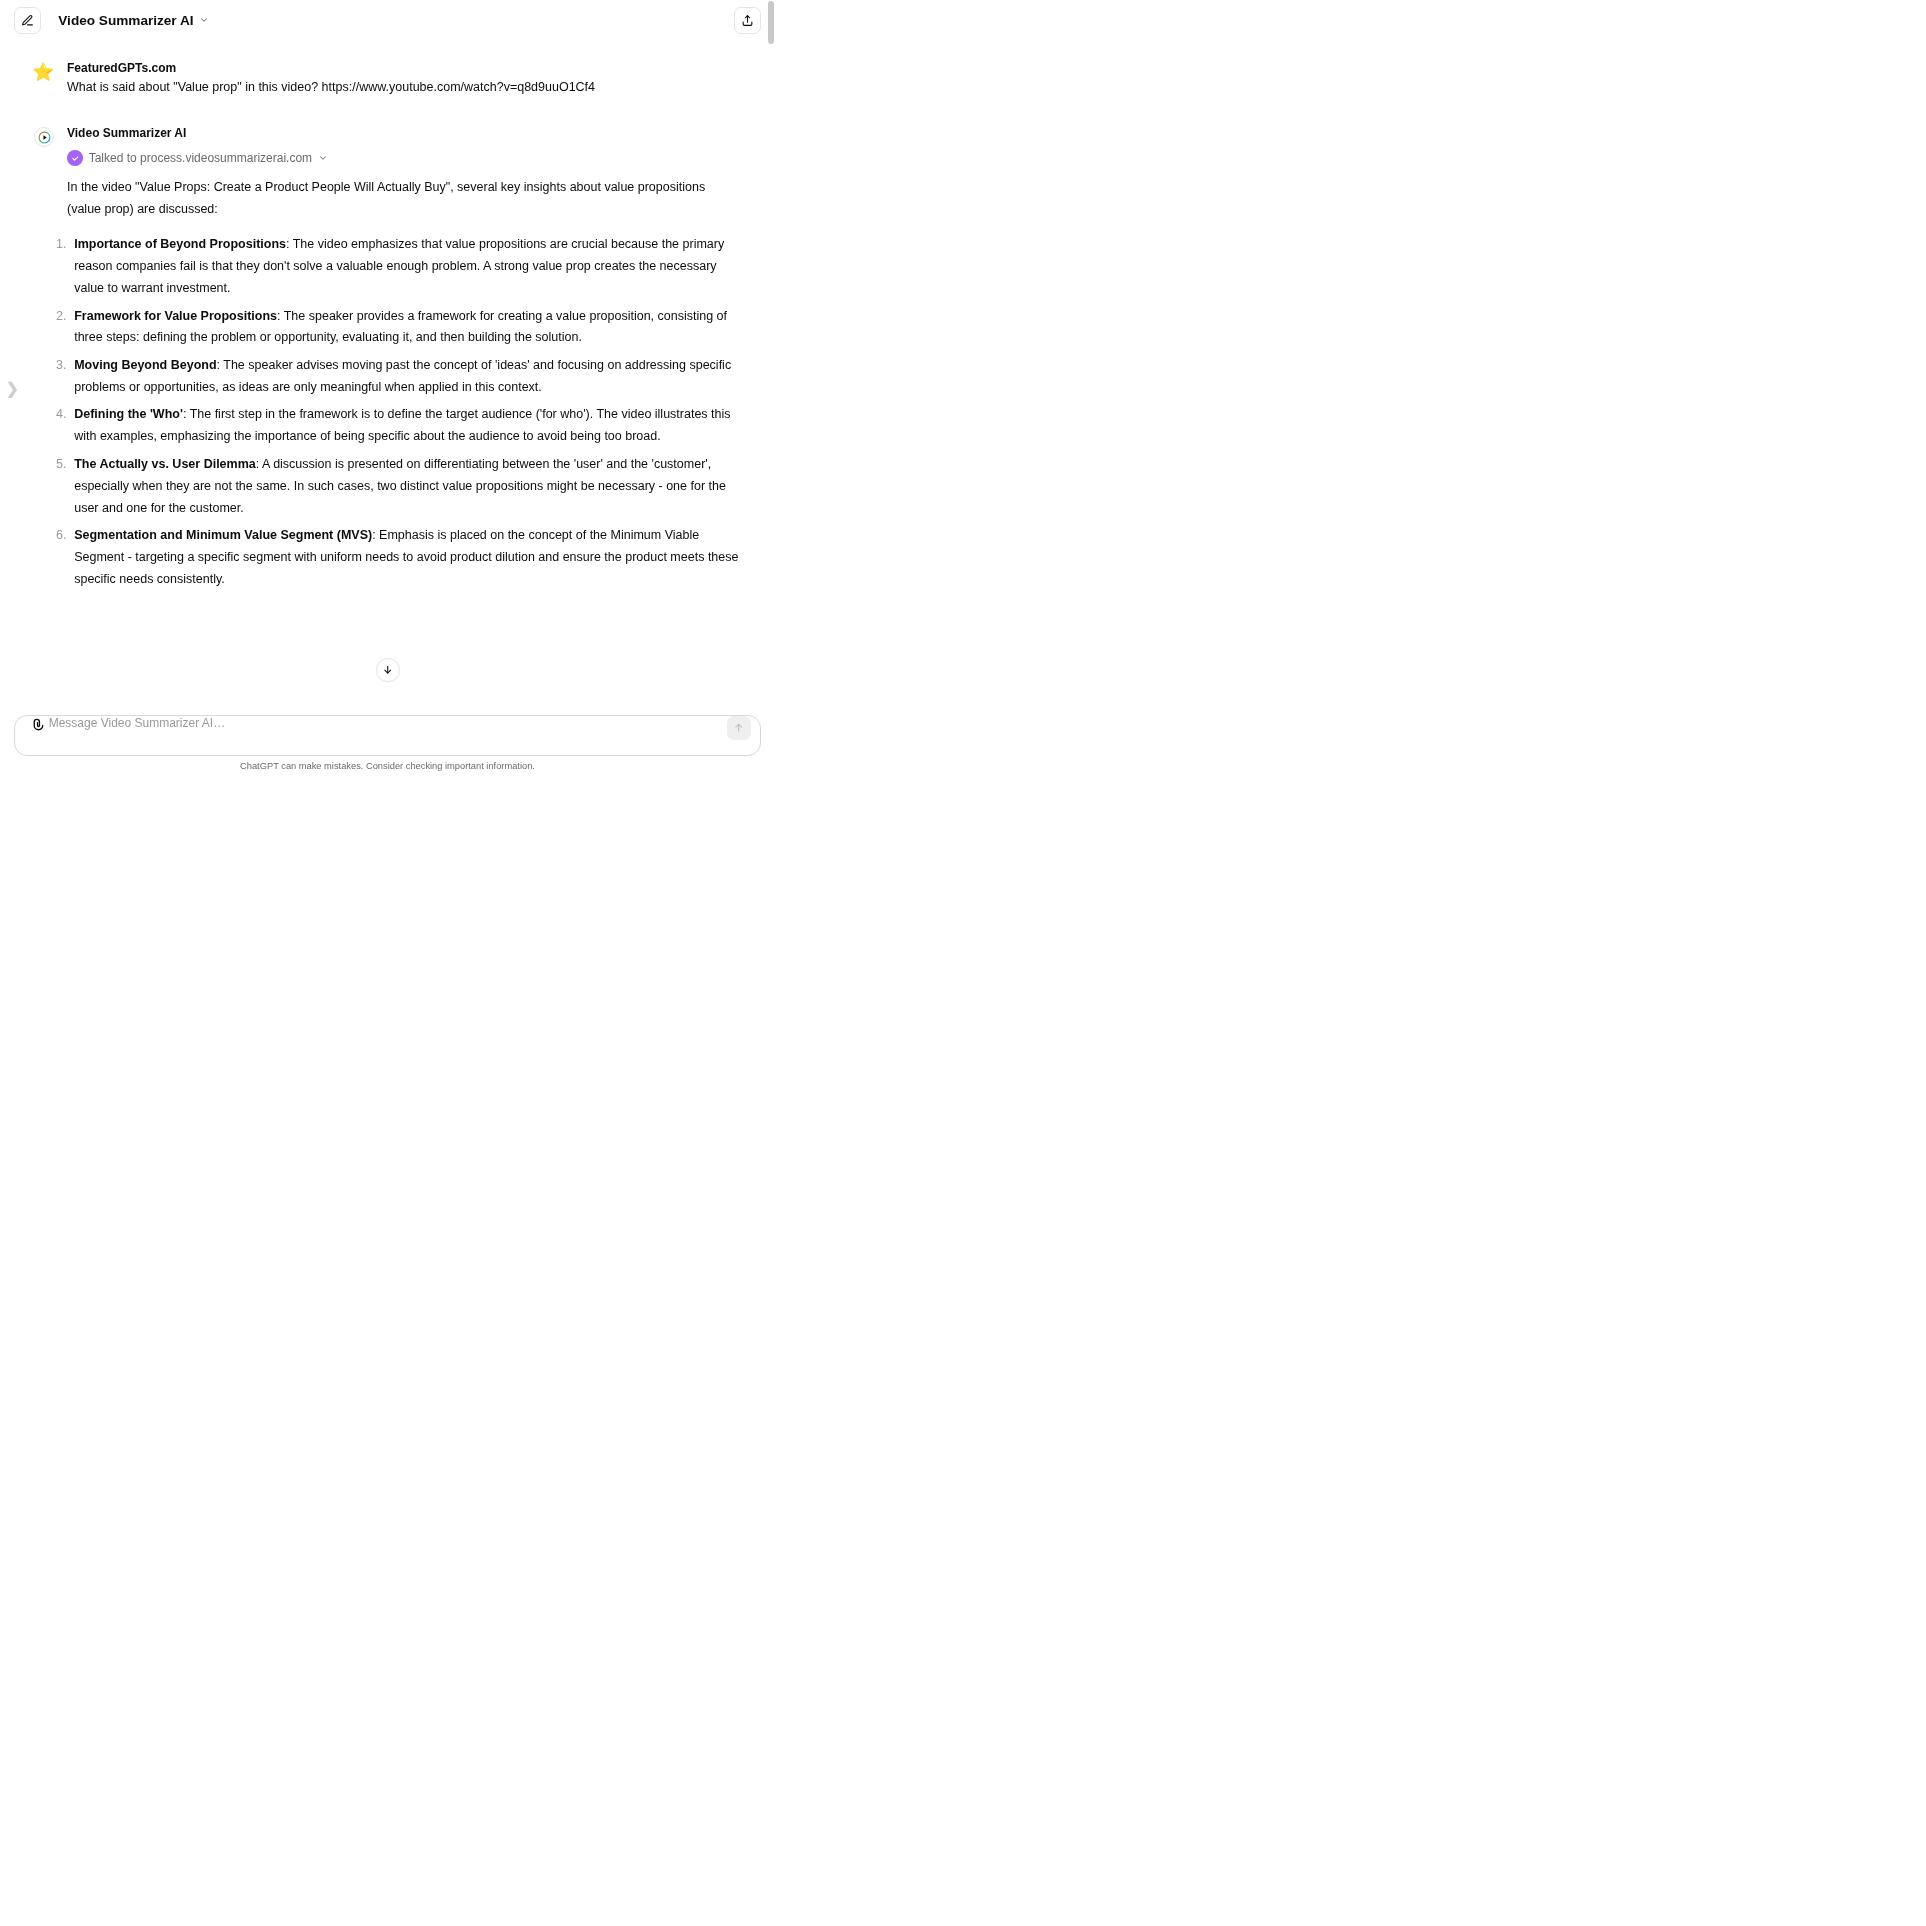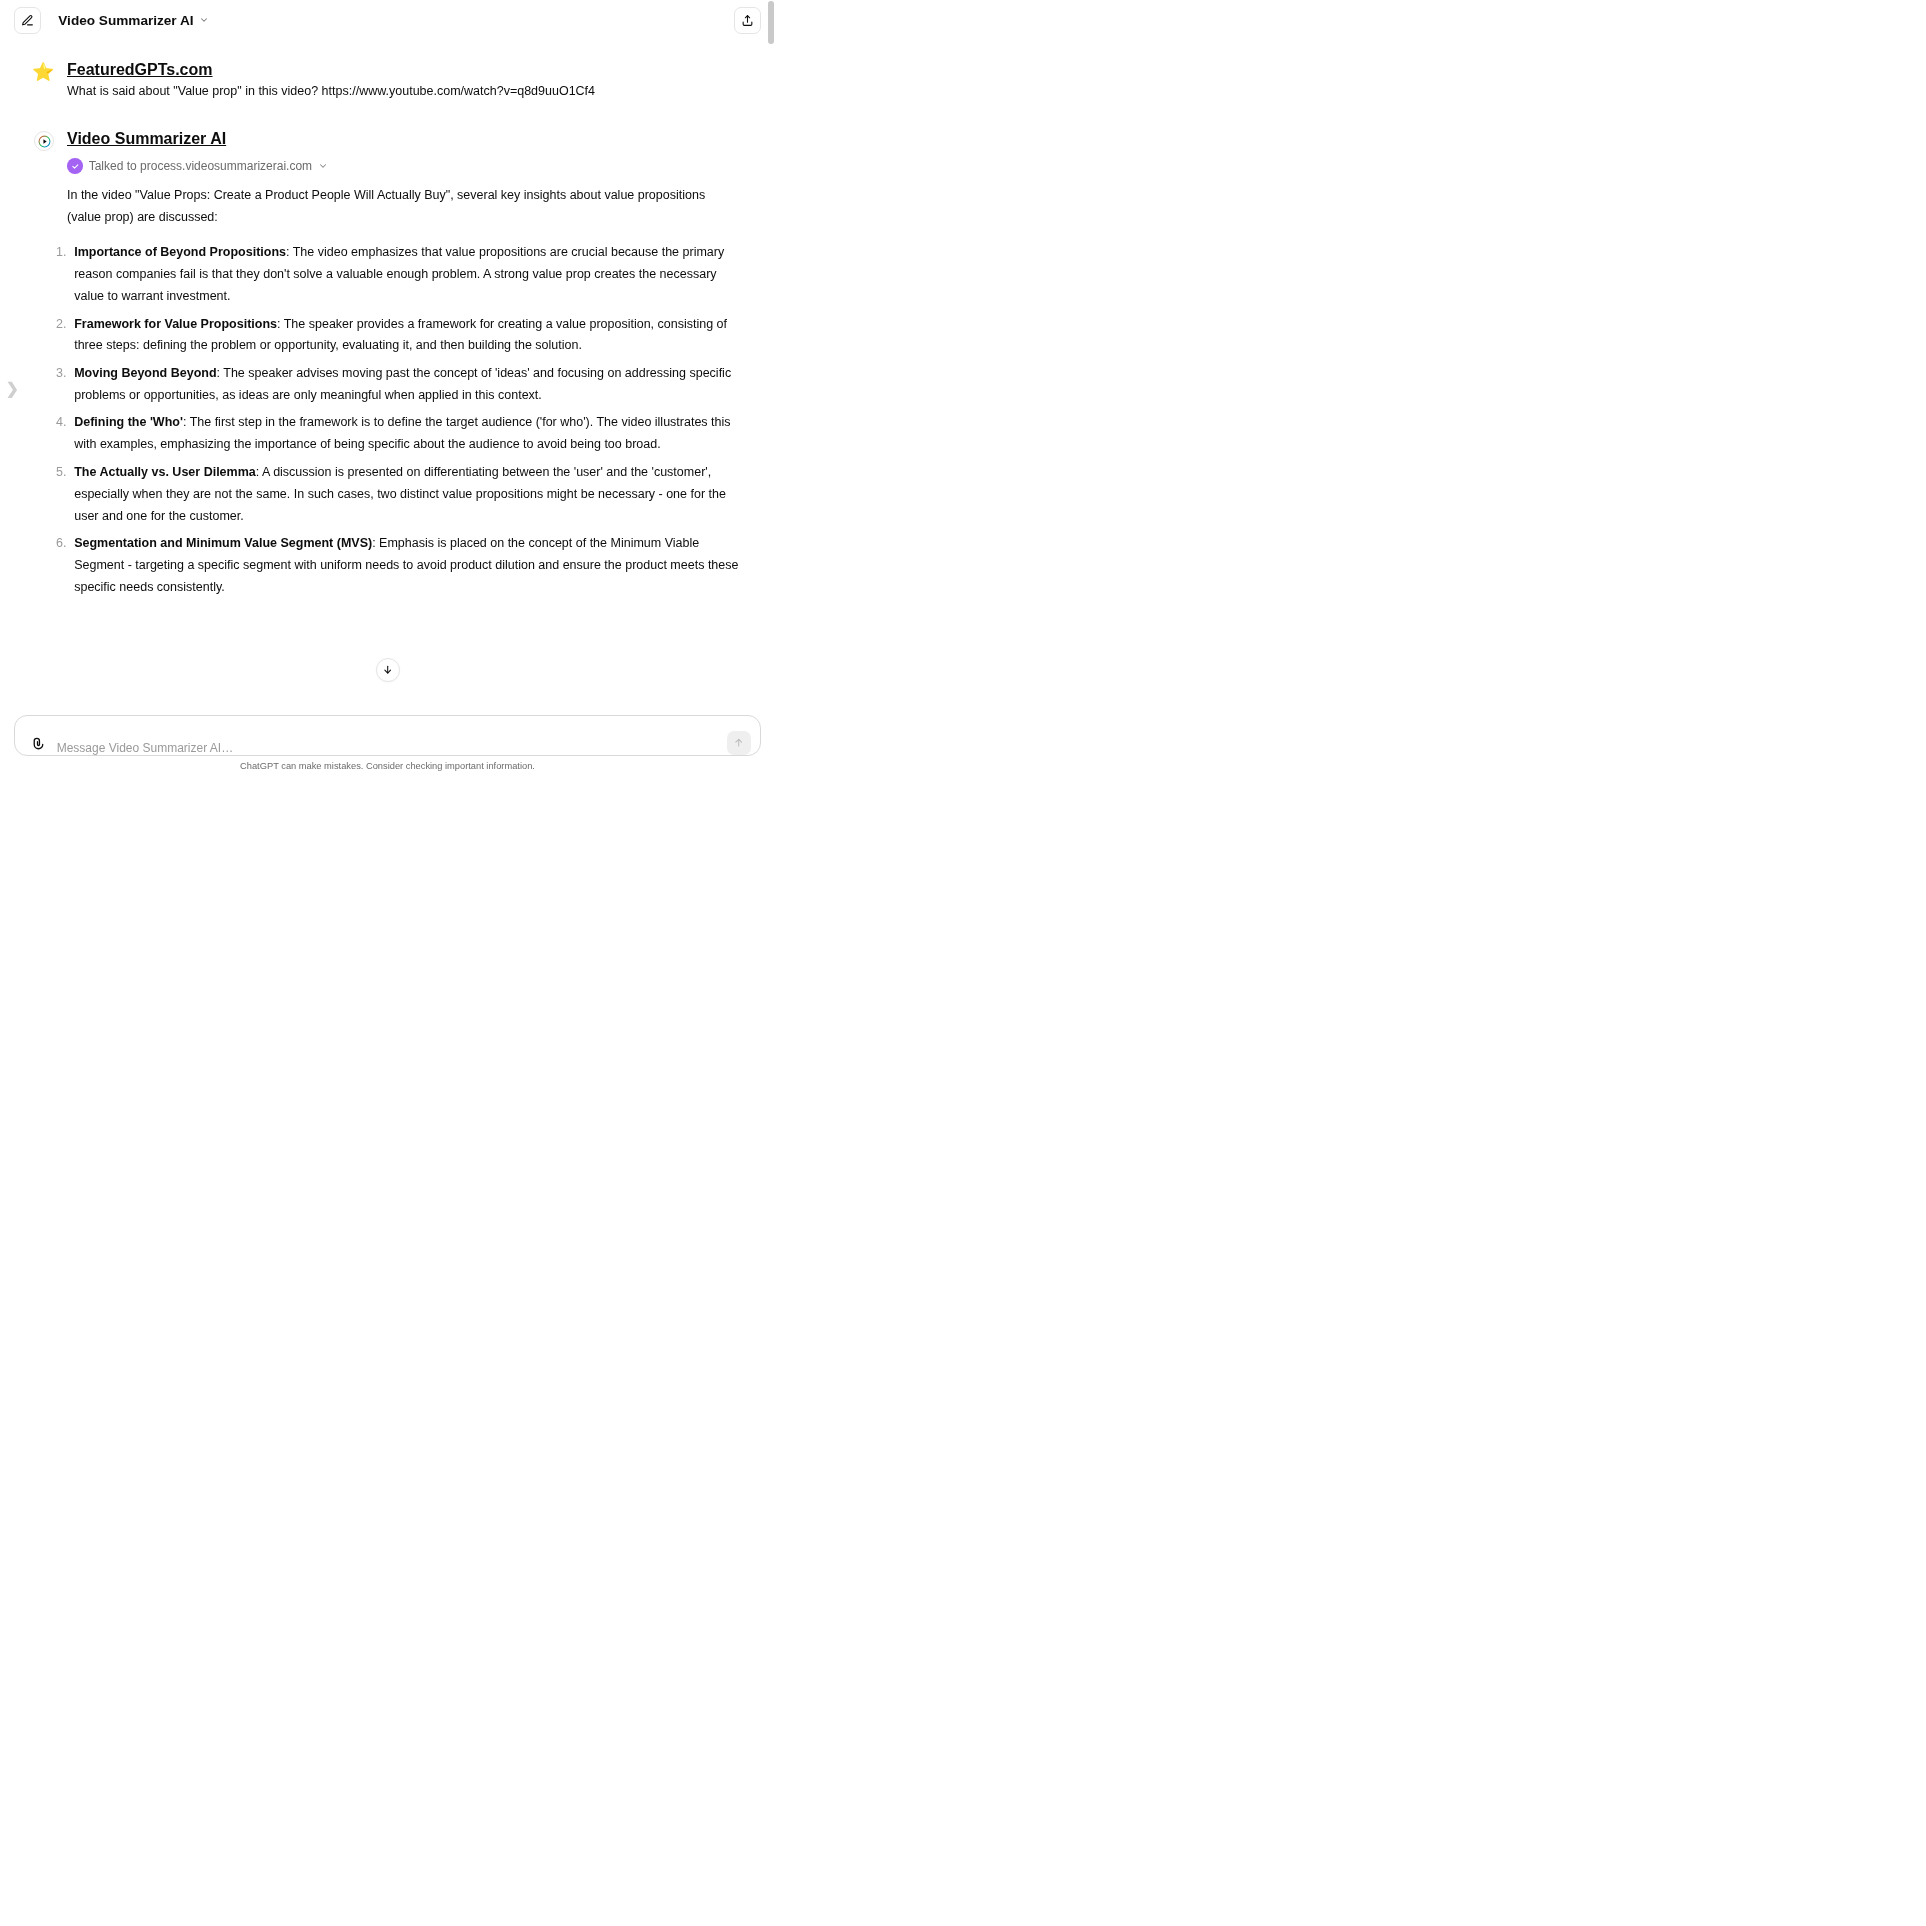--- a/index.html
+++ b/index.html
@@ -89,25 +89,24 @@
   }
   .avatar.ai {
     border: 0.7px solid #e5e5e5;
     background: #fff;
     overflow: hidden;
   }
   .avatar.ai svg { width: 13px; height: 13px; }
 
   .msg-body { flex: 1; }
   .msg-author {
-    font-size: 16px;
+    font-size: 12px;
     font-weight: 700;
     color: #0d0d0d;
     margin-bottom: 2.9px;
-    text-decoration: underline;
   }
   .msg-text {
     font-size: 12.5px;
     line-height: 1.45;
     color: #0d0d0d;
   }
 
   
   .tool-pill {
     display: flex;
@@ -188,23 +187,23 @@
     left: 0; right: 0; bottom: 0;
     padding: 0 14.3px 4.3px 14.3px;
     background: #fff;
   }
   .composer {
     width: 100%;
     border: 0.7px solid #d9d9d9;
     border-radius: 13px;
     height: 41px;
     display: flex;
-    align-items: flex-end;
+    align-items: flex-start;
     padding: 0 8.6px 0 11.4px;
-    gap: 10px;
+    gap: 2px;
     background: #fff;
   }
   .attach-btn {
     width: 20px; height: 20px;
     display: flex; align-items: center; justify-content: center;
     cursor: pointer;
   }
   .composer-input {
     flex: 1;
     border: none;

